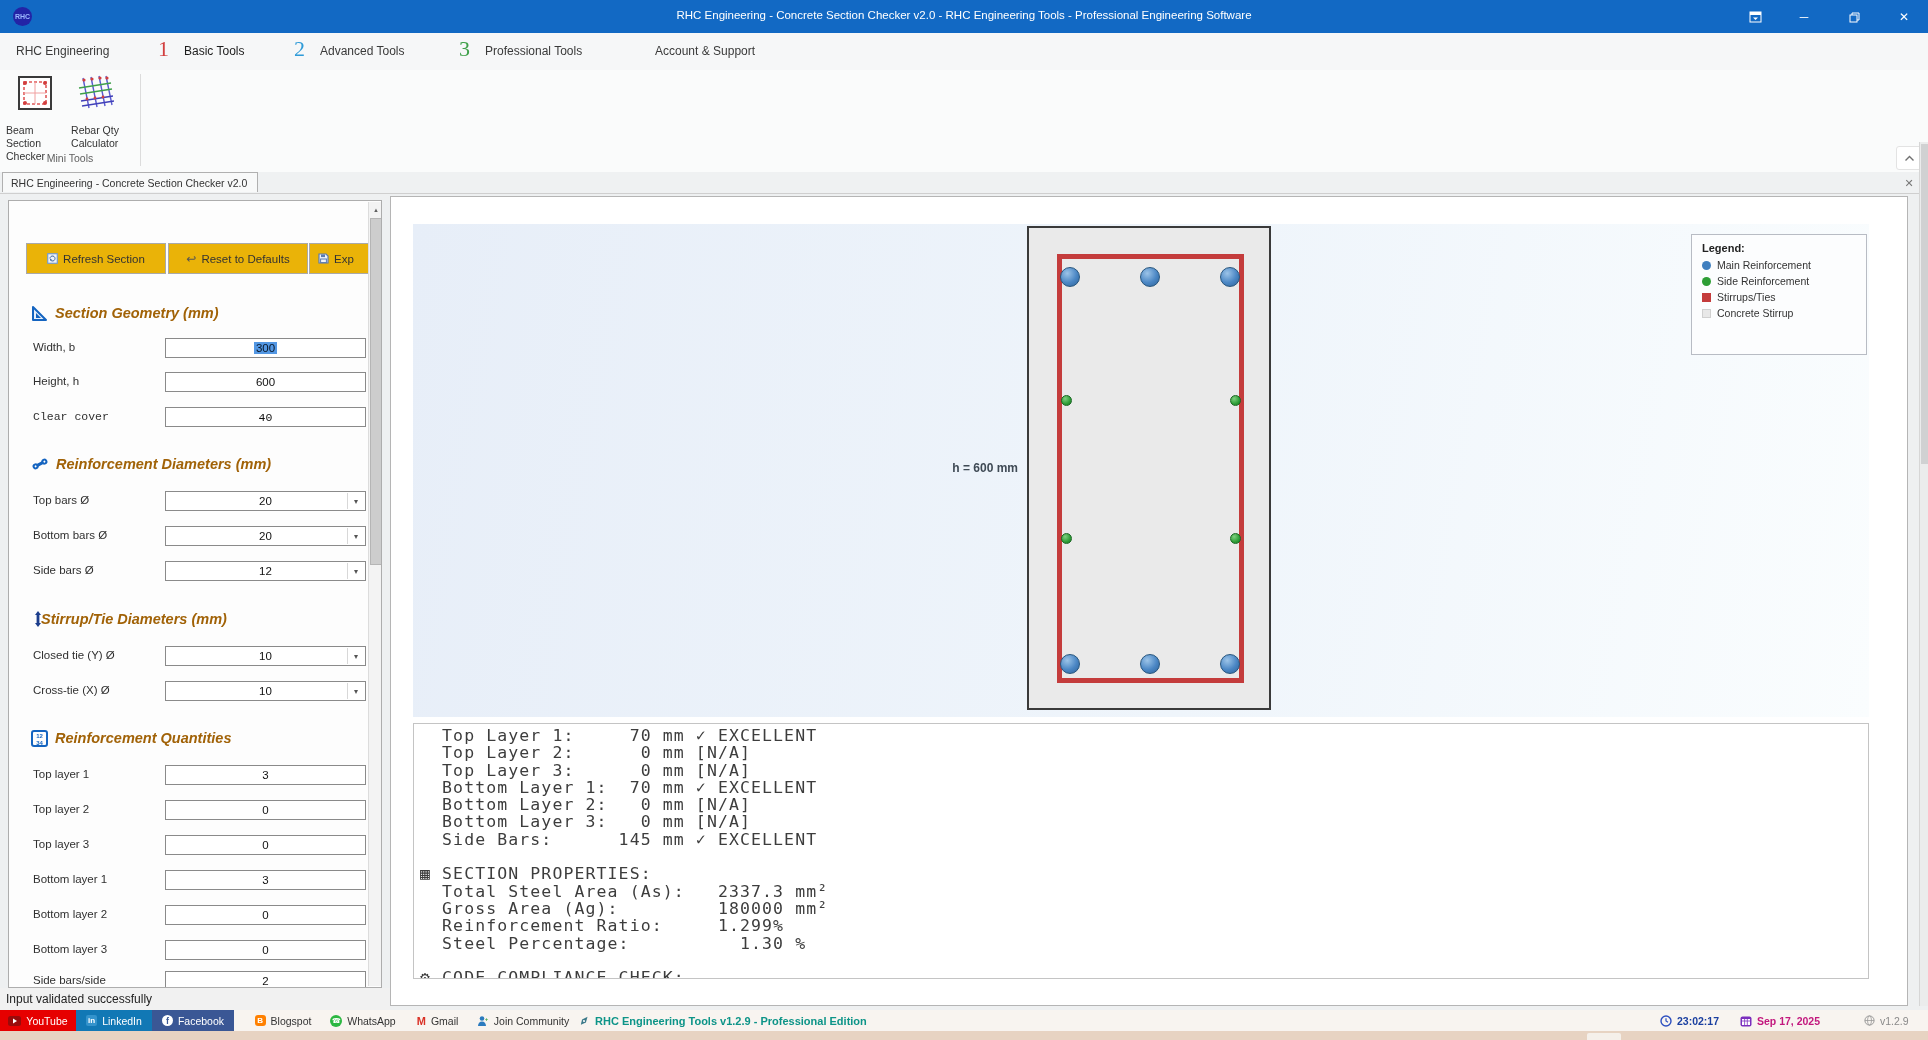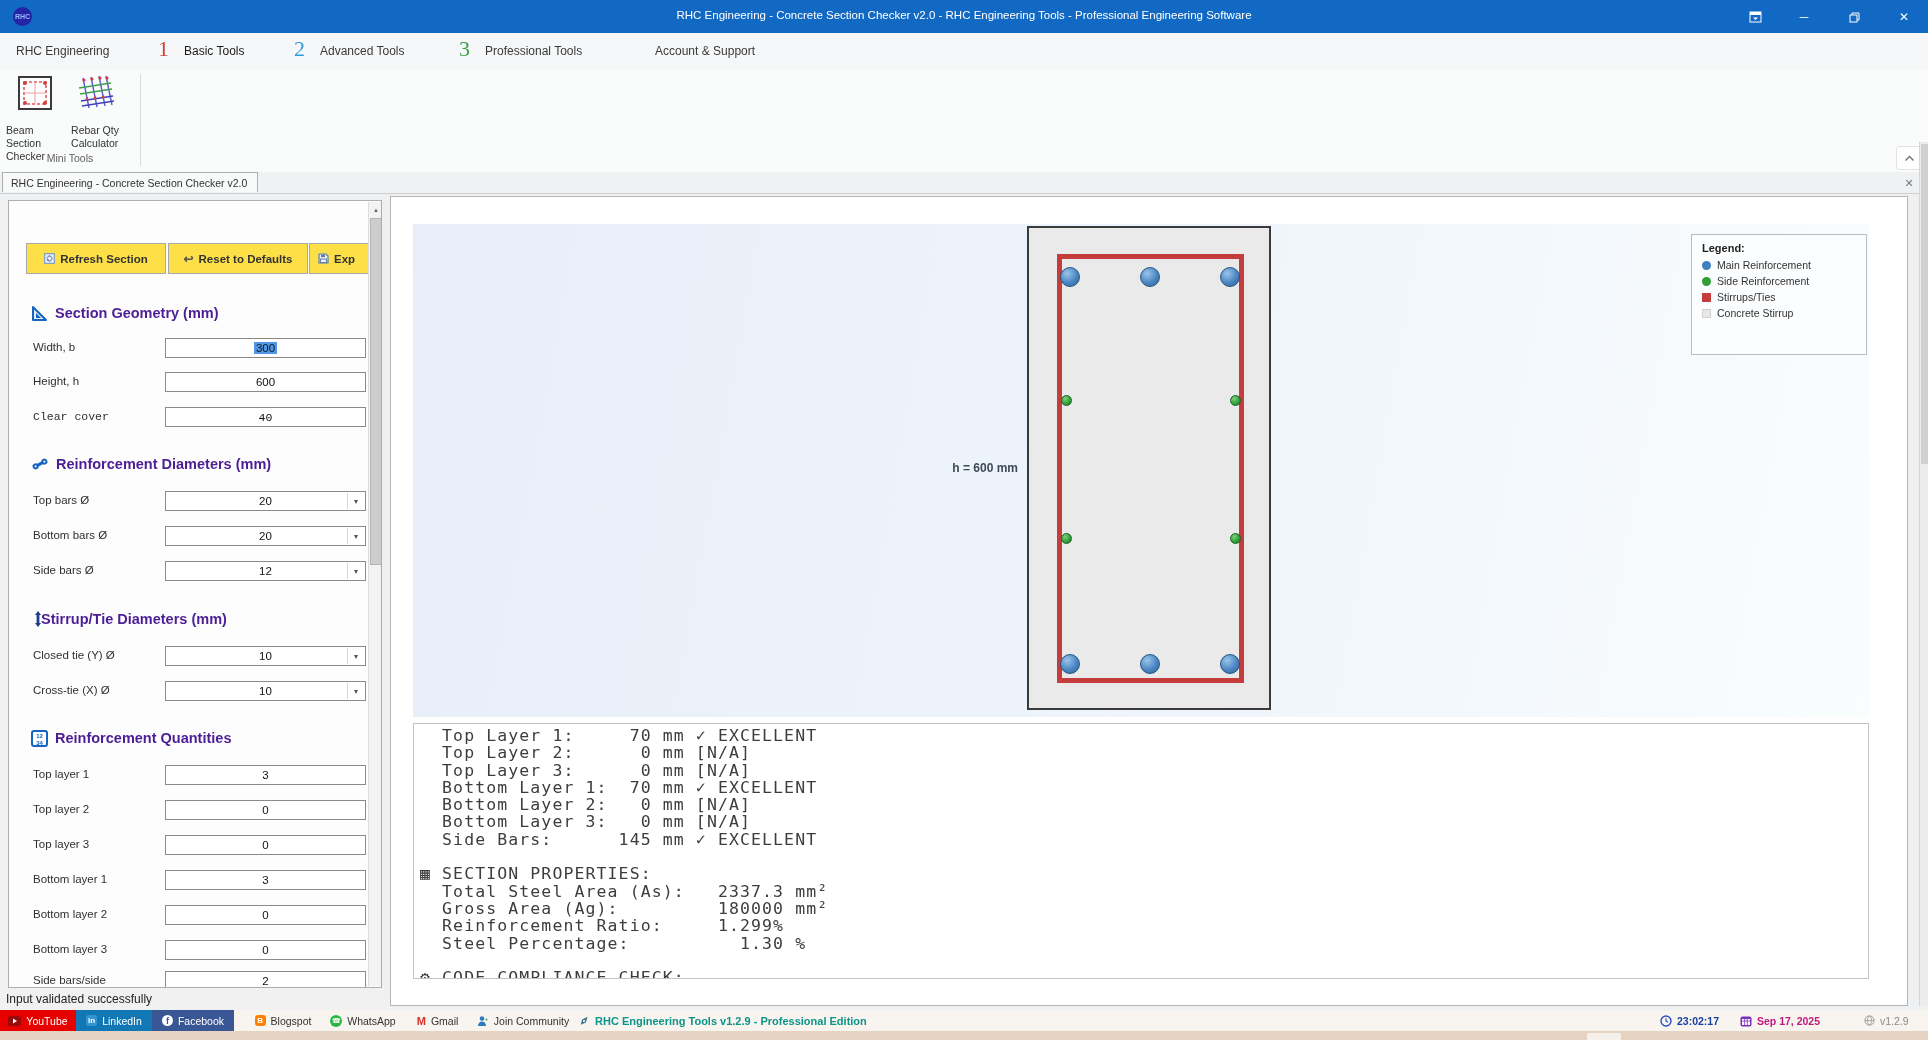--- a/index.html
+++ b/index.html
@@ -32,24 +32,24 @@
         display:flex;align-items:center;justify-content:center;}
 
   
   #tabrow{left:0;top:172px;width:1928px;height:21px;background:#eff1f2;border-bottom:1px solid #cfcfcf;}
   #doc-tab{left:2px;top:0px;width:256px;height:20px;background:#f8f9f9;border:1px solid #b0b0b0;border-bottom:none;
         font-size:10.5px;color:#333;display:flex;align-items:center;padding-left:8px;box-sizing:border-box;}
   #tab-close{left:1901px;top:3px;width:16px;height:16px;color:#777;font-size:11px;display:flex;align-items:center;justify-content:center;}
 
   
   #left-panel{left:8px;top:200px;width:374px;height:788px;background:#fdfdfd;border:1px solid #adadad;box-sizing:border-box;overflow:hidden;}
-  .pbtn{top:42px;height:31px;background:#fde047;border:1px solid #a9a9a9;box-sizing:border-box;
-        display:flex;align-items:center;justify-content:center;gap:5px;font-size:11.5px;color:#333;font-weight:bold;}
+  .pbtn{top:42px;height:31px;background:#eab308;border:1px solid #a9a9a9;box-sizing:border-box;
+        display:flex;align-items:center;justify-content:center;gap:5px;font-size:11.5px;color:#333;}
   .sec-header{height:20px;display:flex;align-items:center;gap:7px;left:22px;}
-  .sec-header span{font-size:14.5px;font-weight:bold;color:#4c1d95;}
+  .sec-header span{font-size:14.5px;font-weight:bold;color:#a16207;font-style:italic;}
   .frow{left:0;width:374px;height:20px;}
   .frow .flabel{position:absolute;left:24px;top:3px;font-size:11.5px;color:#303030;}
   .fbox{position:absolute;left:156px;top:0;width:201px;height:20px;background:#fff;border:1px solid #8a8a8a;box-sizing:border-box;
         display:flex;align-items:center;justify-content:center;font-size:11.5px;color:#111;}
   .fbox .sel{background:#5397e3;color:#071527;padding:0 2px;}
   .combo .arrow{position:absolute;right:1px;top:1px;width:16px;height:16px;border-left:1px solid #d8d8d8;
         display:flex;align-items:center;justify-content:center;font-size:8px;color:#555;}
   #panel-scroll{left:359px;top:1px;width:14px;height:784px;background:#f3f3f3;border-left:1px solid #dcdcdc;z-index:5;}
   #panel-scroll .up{position:absolute;left:0;top:0;width:14px;height:15px;display:flex;align-items:center;justify-content:center;
         font-size:6px;color:#606060;}

